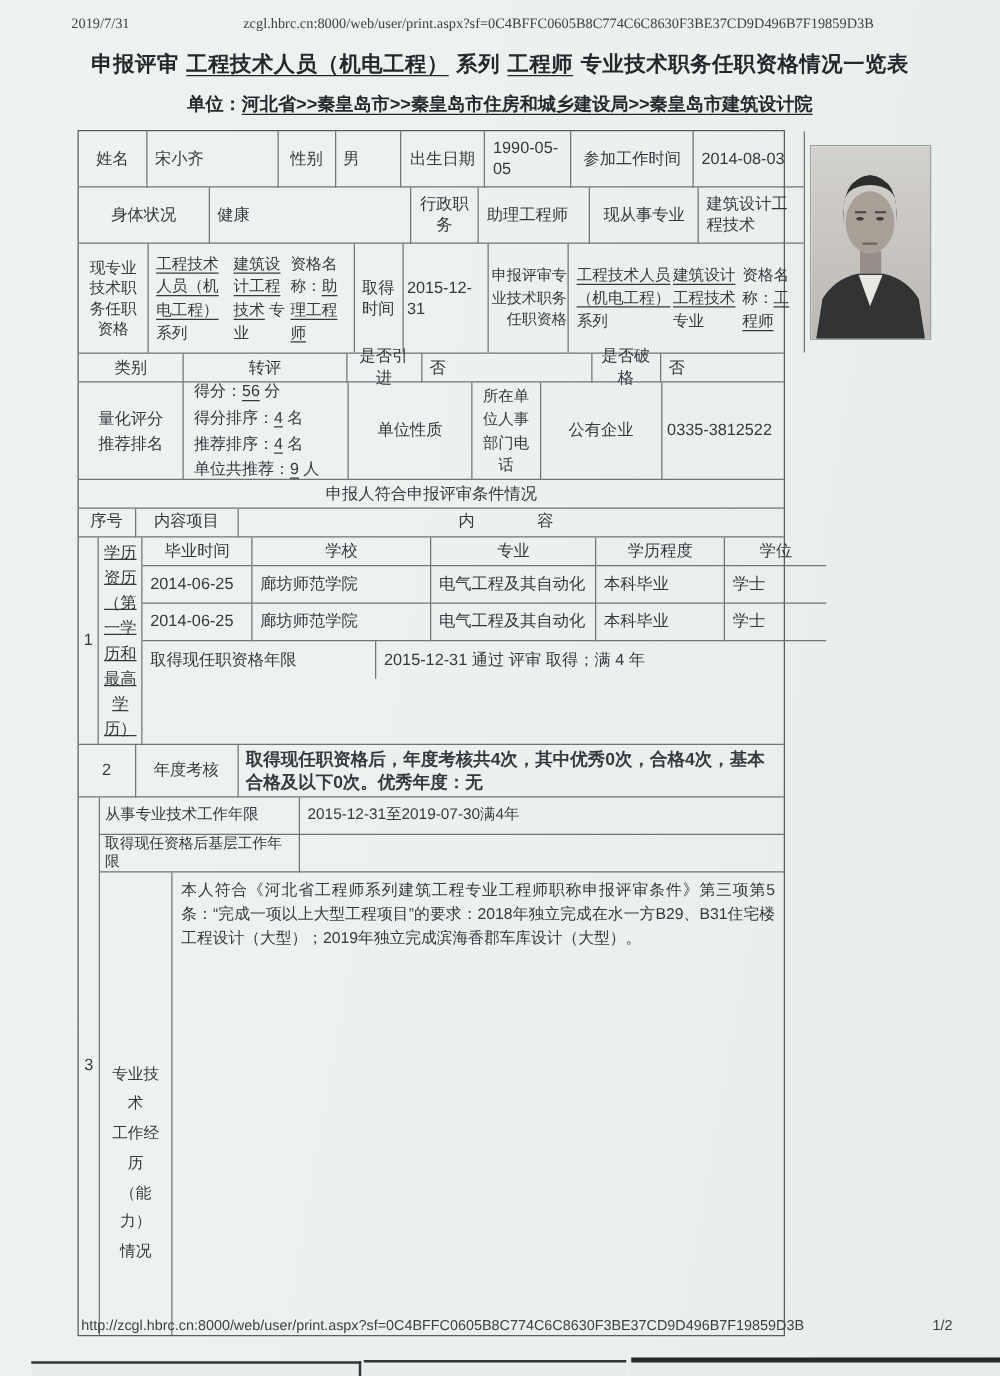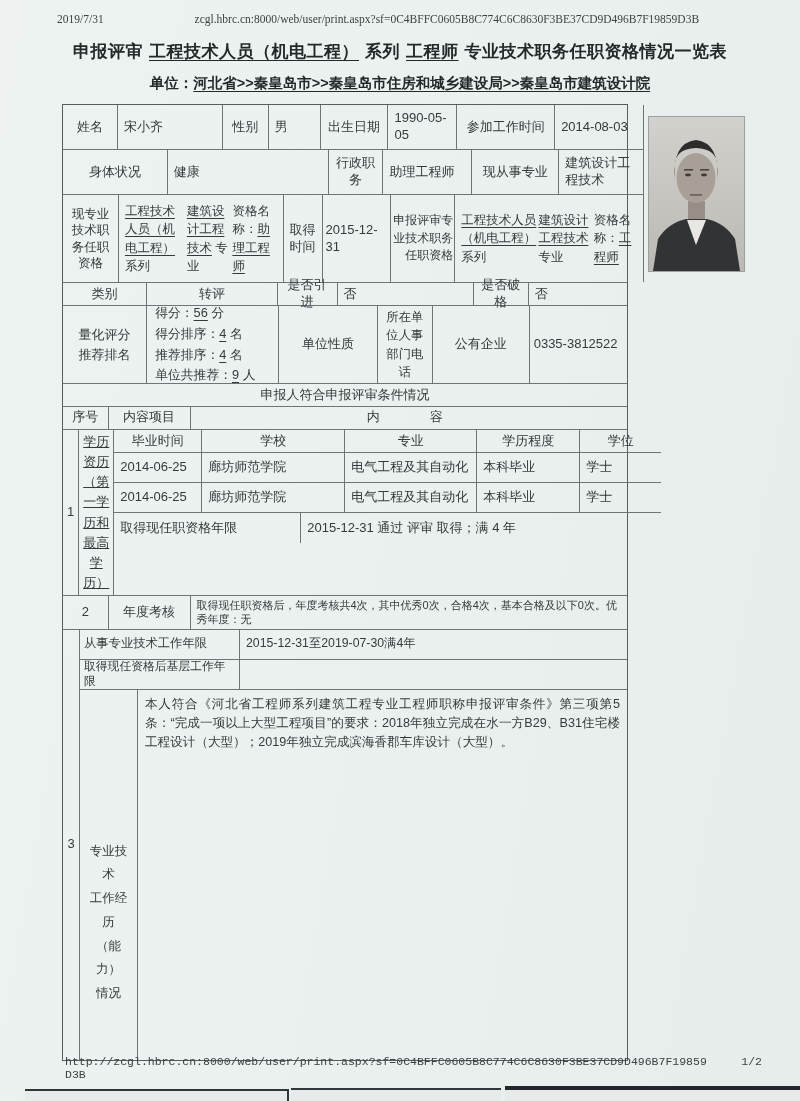--- a/index.html
+++ b/index.html
@@ -26,21 +26,21 @@
     display:flex;align-items:flex-start;
     padding:13px 40px 0 57px;
     font-family:Liberation Serif, serif;
     font-size:11.5px;color:#3c4144;justify-content:space-between;
   }
   .ph-date{white-space:nowrap;}
   .ph-url{flex:1;text-align:center;word-break:break-all;padding-left:30px;}
   .print-footer{
     position:absolute;left:65px;right:38px;top:1055px;
     display:flex;justify-content:space-between;align-items:baseline;
-    font-family:Liberation Mono, monospace;
+    font-family:Liberation Sans, sans-serif;
     font-size:11.5px;color:#3c4144;
   }
   .pf-url{word-break:break-all;padding-right:30px;}
   
   .title{
     margin-top:15px;text-align:center;
     font-size:17px;font-weight:bold;color:var(--ink-dark);letter-spacing:.5px;
   }
   .title span{margin:0 3px;}
   .unit-line{
@@ -84,21 +84,21 @@
   .score-lines{align-items:flex-start;flex-direction:column;justify-content:center;
     padding:3px 8px;line-height:1.62;font-size:12.8px;}
   .row-condhead{height:23px;}
   .row-colhead{height:23px;font-family:Liberation Mono, monospace;}
   .sec-right{width:547px;display:flex;flex-direction:column;}
   .sec1 .hrow{height:23px;}
   .sec1 .erow{height:30px;}
   .sec1 .qrow{height:30px;justify-content:space-between;}
   .sec1 .qrow .c{border-bottom:none;}
   .sec2{min-height:29px;}
-  .sec2-content{font-size:11px;}
+  .sec2-content{font-size:14px;font-weight:bold;}
   .sec3{height:430px;}
   .sec3 .yrow{height:30px;}
   .sec3 .yrow .c{font-size:12.3px;}
   .sec3 .drow{flex:1;}
   .sec3 .drow .c{border-bottom:none;}
   .detail-label{font-size:12.5px;line-height:1.9;}
   .detail-label span{display:block;}
   .detail-para{
     align-items:flex-start;justify-content:flex-start;
     text-align:justify;padding:5px 7px;line-height:1.52;font-size:12.6px;

